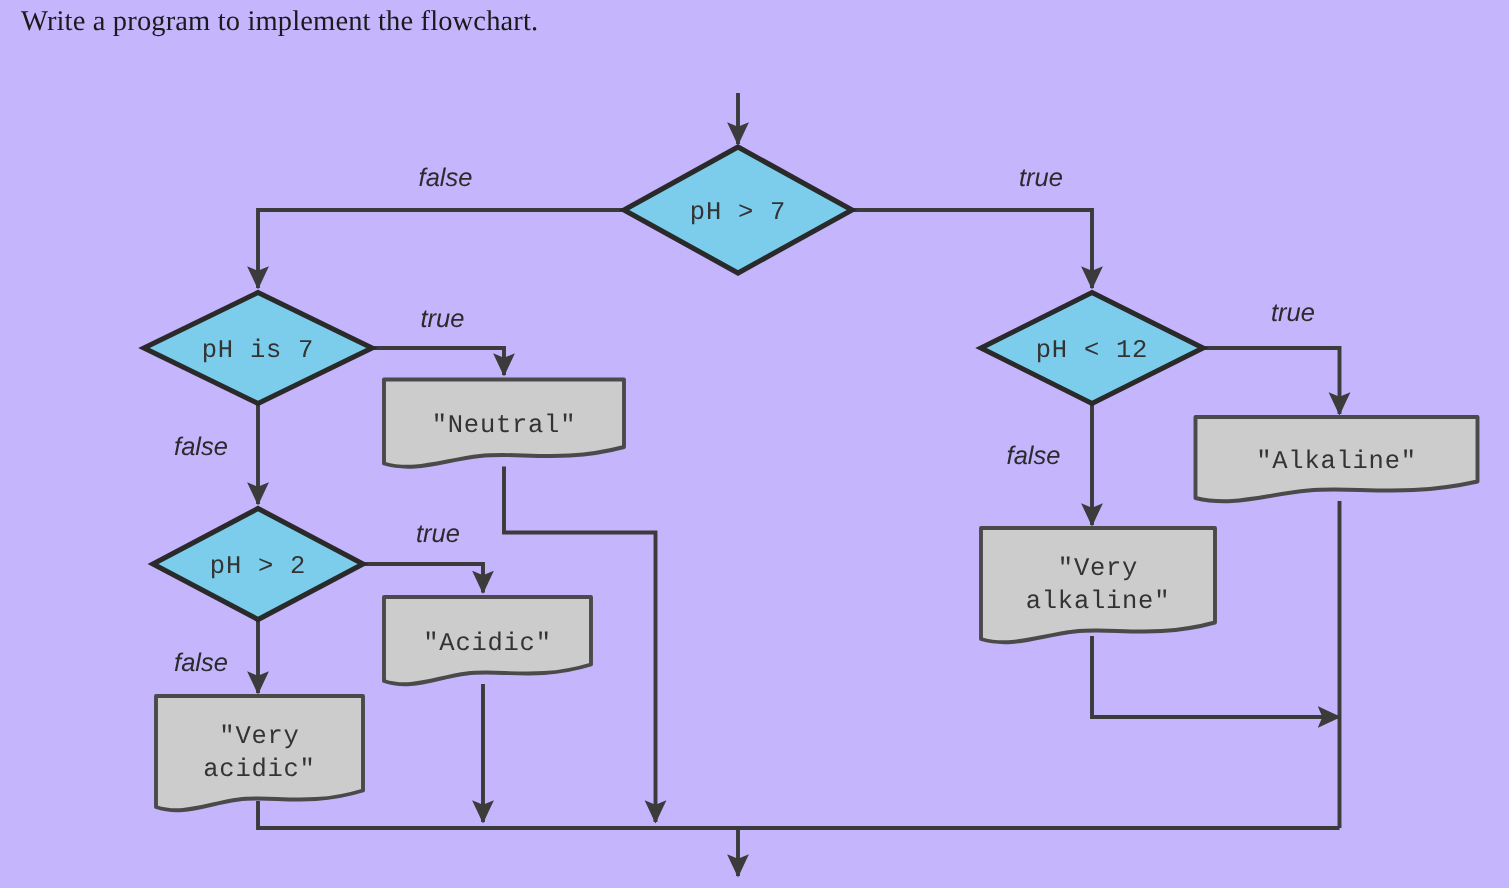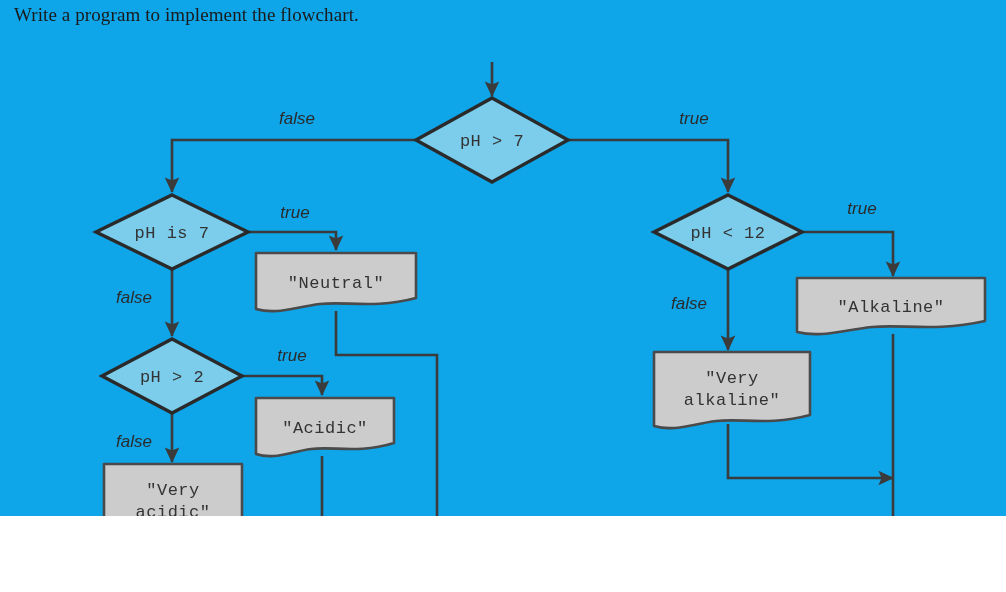--- a/index.html
+++ b/index.html
@@ -3,22 +3,22 @@
 <meta charset="utf-8">
 <style>
   html, body {
     margin: 0;
     padding: 0;
     background: #ffffff;
   }
   #page {
     position: relative;
     width: 1006px;
-    height: 516px;
-    background: #0ea5e9;
+    height: 592px;
+    background: #c4b5fd;
     overflow: hidden;
     font-family: "Liberation Sans", sans-serif;
   }
   #prompt-text {
     position: absolute;
     left: 14px;
     top: 4px;
     font-family: "Liberation Serif", serif;
     font-size: 19px;
     color: #1a1a1a;

